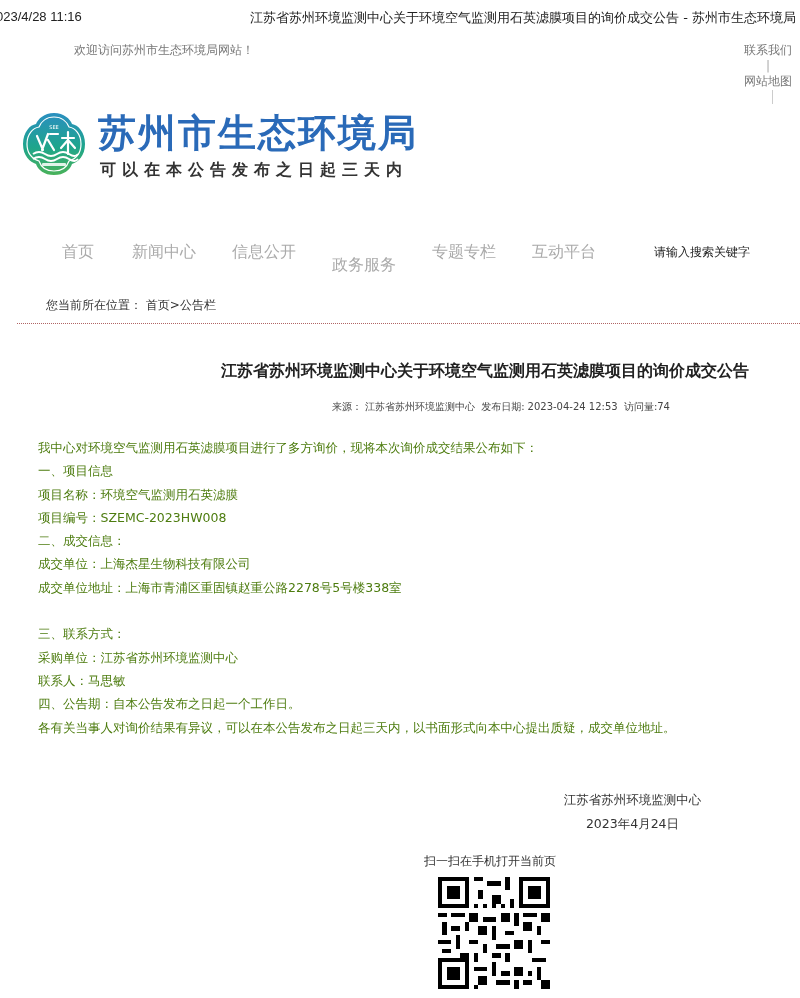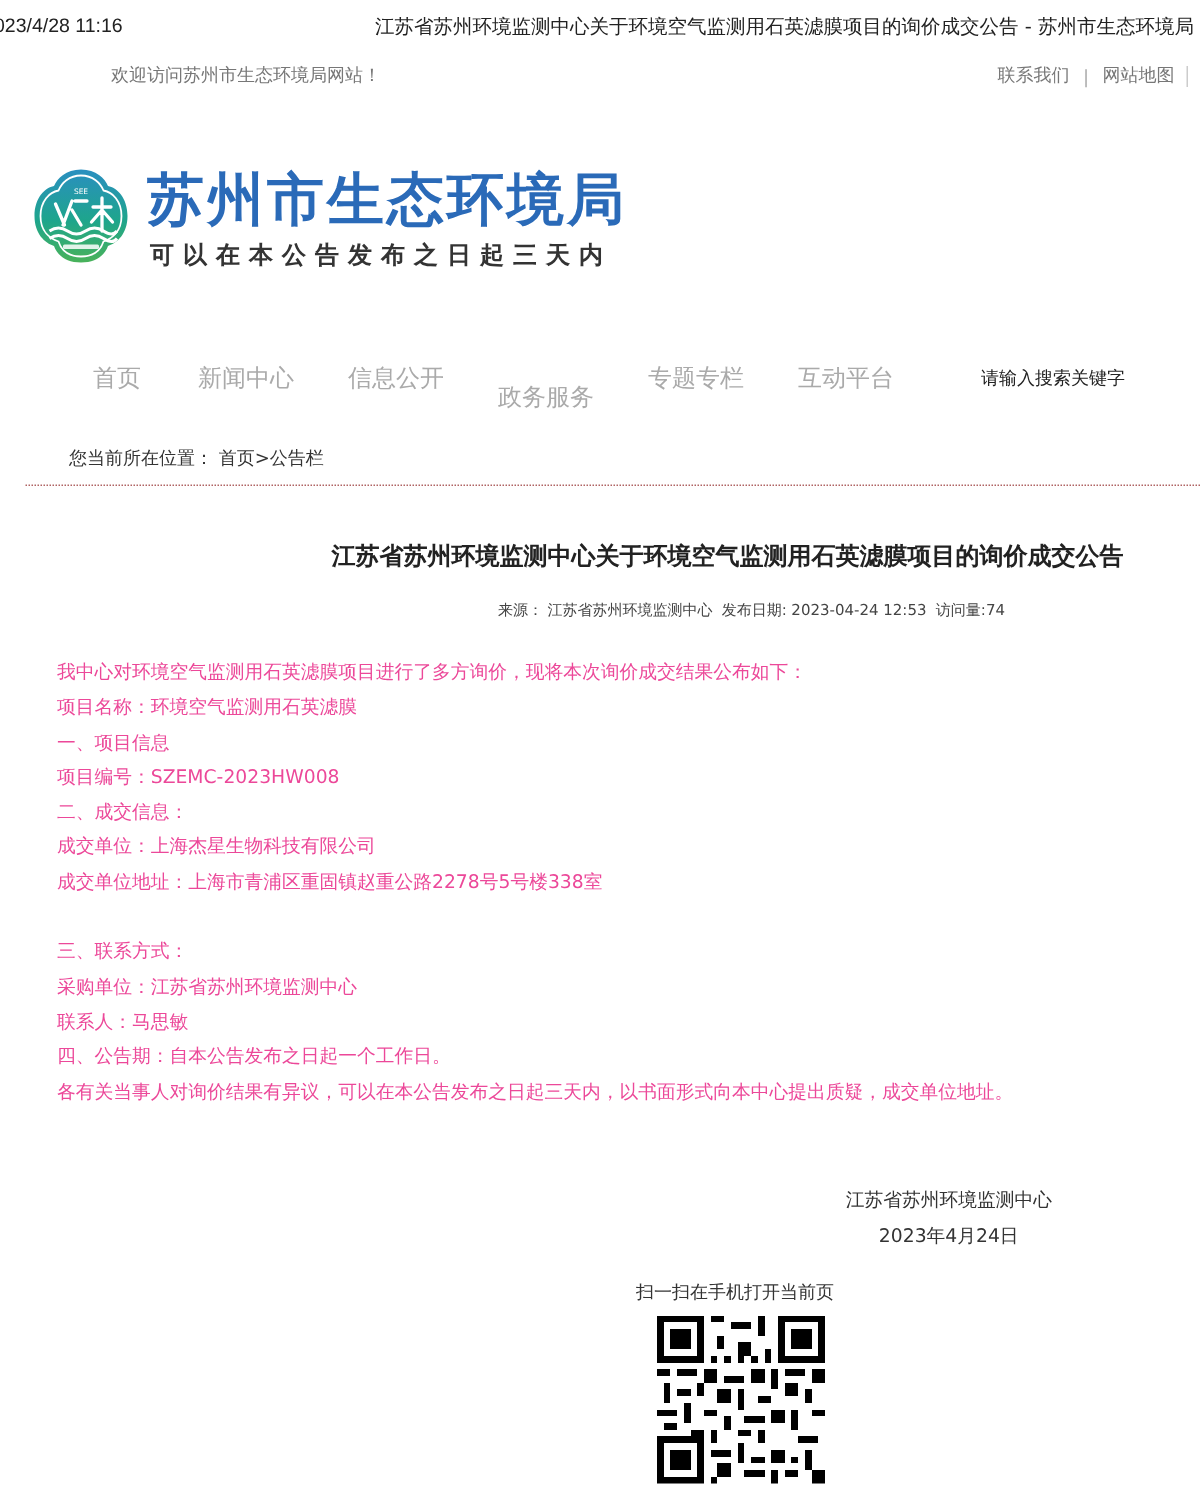--- a/index.html
+++ b/index.html
@@ -5,42 +5,42 @@
     * { margin: 0; padding: 0; box-sizing: border-box; }
     html, body { width: 800px; height: 998px; overflow: hidden; background: #ffffff; }
     body { font-family: "DejaVu Sans", "Liberation Sans", sans-serif; color: #333; position: relative; }
 
     .print-header { position: absolute; top: 0; left: 0; width: 800px; height: 30px; font-size: 13px; color: #222; }
     .print-header .ts { position: absolute; left: -4px; top: 9px; font-family: "Liberation Sans", sans-serif; font-size: 13px; }
     .print-header .ptitle { position: absolute; right: 4px; top: 9px; font-size: 13px; white-space: nowrap; }
 
     .topbar { position: absolute; top: 40px; left: 0; width: 800px; height: 20px; font-size: 12px; color: #777; }
     .topbar .welcome { position: absolute; left: 30px; top: 2px; margin-left: 44px; }
-    .topbar .links { position: absolute; right: 8px; top: 2px; display: flex; gap: 0; align-items: center; }
+    .topbar .links { position: absolute; right: 8px; top: 2px; display: flex; gap: 0; align-items: center; flex-direction: column; }
     .topbar .links span { color: #777; }
     .topbar .links .sep { margin: 0 9px; color: #aaa; }
     .topbar .links .edge { margin-left: 8px; width: 1px; height: 14px; background: #ccc; display: inline-block; }
 
     .logo { position: absolute; top: 108px; left: 20px; width: 420px; height: 80px; }
     .logo .emblem { position: absolute; left: 0; top: 2px; width: 68px; height: 68px; }
     .logo .name { position: absolute; left: 78px; top: 0; font-size: 38px; font-weight: bold; color: #2a6ab8; letter-spacing: 2px; white-space: nowrap; font-family: Liberation Serif, serif; }
     .logo .sub { position: absolute; left: 80px; top: 52px; font-size: 16px; color: #333; letter-spacing: 6px; white-space: nowrap; font-weight: bold; }
 
     .nav { position: absolute; top: 240px; left: 0; width: 800px; height: 26px; }
     .nav .item { position: absolute; top: 2px; font-size: 16px; color: #aaa; white-space: nowrap; }
     .nav .search { position: absolute; left: 654px; top: 4px; font-size: 12px; color: #222; border: none; background: transparent; white-space: nowrap; }
 
     .crumb { position: absolute; top: 297px; left: 46px; font-size: 12px; color: #333; }
     .divider { position: absolute; top: 323px; left: 17px; width: 783px; height: 0; border-top: 1px dotted #b06464; }
 
     .article-title { position: absolute; top: 361px; left: 221px; font-size: 16px; font-weight: bold; color: #222; white-space: nowrap; }
     .meta { position: absolute; top: 400px; left: 332px; font-size: 10px; color: #444; white-space: nowrap; }
     .meta span { margin-right: 3px; margin-top: 17px; }
 
-    .body { position: absolute; top: 438px; left: 38px; width: 740px; font-size: 12.5px; color: #ec4899; }
+    .body { position: absolute; top: 438px; left: 38px; width: 740px; font-size: 12.5px; color: #4d7c0f; }
     .body p { height: 23.3px; line-height: 20px; white-space: nowrap; }
     .body p.gap { height: 23.3px; }
 
     .sign { position: absolute; top: 790px; left: 560px; font-size: 12.5px; color: #333; text-align: center; width: 145px; }
     .sign div { height: 24px; line-height: 20px; }
 
     .qr-wrap { position: absolute; top: 853px; left: 420px; width: 140px; text-align: center; }
     .qr-label { font-size: 12px; color: #333; white-space: nowrap; }
     .qr { position: absolute; top: 24px; left: 18px; width: 112px; height: 112px; }
   </style>
@@ -101,22 +101,22 @@
 
 <h1 class="article-title">江苏省苏州环境监测中心关于环境空气监测用石英滤膜项目的询价成交公告</h1>
 <div class="meta">
   <span>来源：</span><span>江苏省苏州环境监测中心</span>
   <span>发布日期:</span><span>2023-04-24 12:53</span>
   <span>访问量:</span><span style="margin-left:-3px;">74</span>
 </div>
 
 <div class="body">
   <p>我中心对环境空气监测用石英滤膜项目进行了多方询价，现将本次询价成交结果公布如下：</p>
+  <p>一、项目信息</p>
   <p>项目名称：环境空气监测用石英滤膜</p>
-  <p>一、项目信息</p>
   <p>项目编号：SZEMC-2023HW008</p>
   <p>二、成交信息：</p>
   <p>成交单位：上海杰星生物科技有限公司</p>
   <p>成交单位地址：上海市青浦区重固镇赵重公路2278号5号楼338室</p>
   <p class="gap"></p>
   <p>三、联系方式：</p>
   <p>采购单位：江苏省苏州环境监测中心</p>
   <p>联系人：马思敏</p>
   <p>四、公告期：自本公告发布之日起一个工作日。</p>
   <p>各有关当事人对询价结果有异议，可以在本公告发布之日起三天内，以书面形式向本中心提出质疑，成交单位地址。</p>

